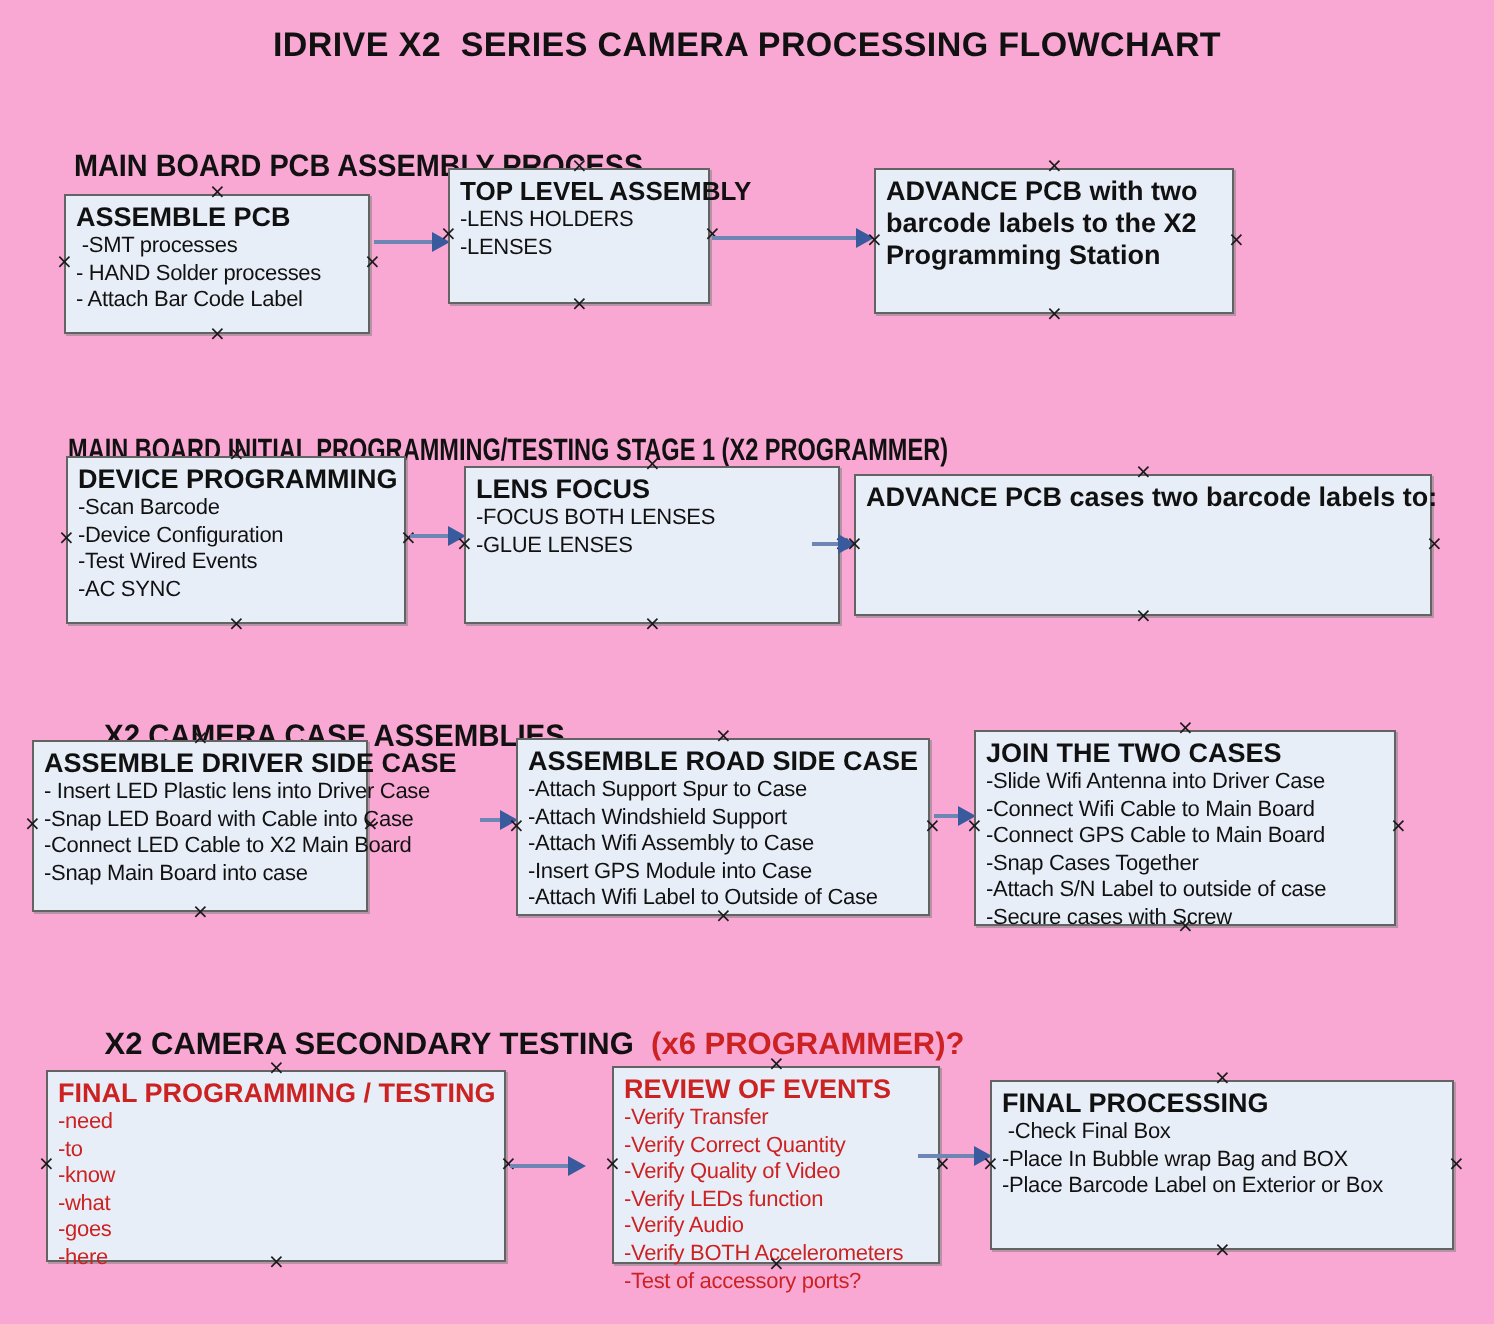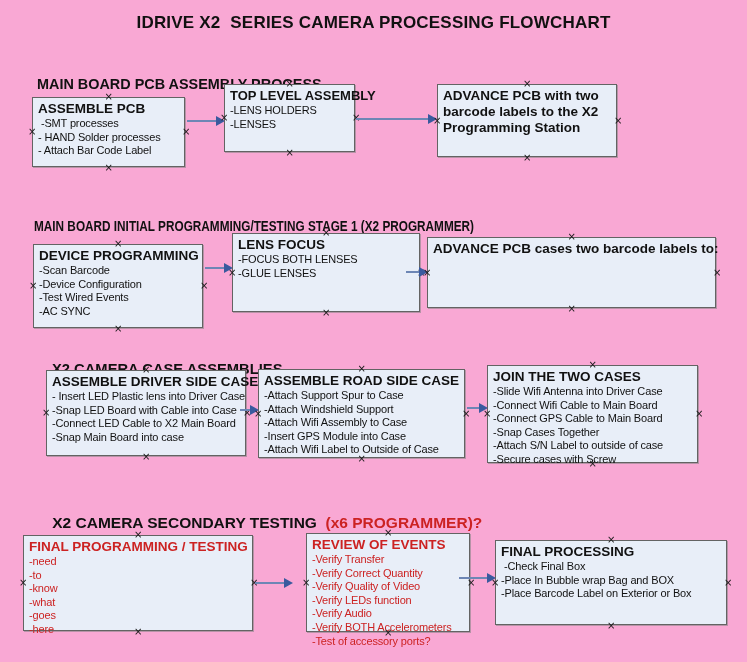--- a/index.html
+++ b/index.html
@@ -72,21 +72,21 @@
   <span class="hnd t"></span>
       <span class="hnd b"></span>
       <span class="hnd l"></span>
       <span class="hnd r"></span>
     </div>
 
   <div class="sec-head" id="sec2-head" style="left:17px;top:199px;">
     <span class="inner">MAIN BOARD INITIAL PROGRAMMING/TESTING STAGE 1 (X2 PROGRAMMER)</span>
   </div>
 
-  <div class="box" style="left:33px;top:244px;width:170px;height:84px;">
+  <div class="box" style="left:33px;top:228px;width:170px;height:84px;">
     <div class="box-title">DEVICE PROGRAMMING</div>
     <div class="line">-Scan Barcode</div>
     <div class="line">-Device Configuration</div>
     <div class="line">-Test Wired Events</div>
     <div class="line">-AC SYNC</div>
   <span class="hnd t"></span>
       <span class="hnd b"></span>
       <span class="hnd l"></span>
       <span class="hnd r"></span>
     </div>
@@ -110,21 +110,21 @@
   <span class="hnd t"></span>
       <span class="hnd b"></span>
       <span class="hnd l"></span>
       <span class="hnd r"></span>
     </div>
 
   <div class="sec-head" id="sec3-head" style="left:35px;top:342px;">
     <span class="inner">X2 CAMERA CASE ASSEMBLIES</span>
   </div>
 
-  <div class="box" style="left:46px;top:370px;width:200px;height:86px;">
+  <div class="box" style="left:16px;top:370px;width:168px;height:86px;">
     <div class="box-title">ASSEMBLE DRIVER SIDE CASE</div>
     <div class="line">- Insert LED Plastic lens into Driver Case</div>
     <div class="line">-Snap LED Board with Cable into Case</div>
     <div class="line">-Connect LED Cable to X2 Main Board</div>
     <div class="line">-Snap Main Board into case</div>
   <span class="hnd t"></span>
       <span class="hnd b"></span>
       <span class="hnd l"></span>
       <span class="hnd r"></span>
     </div>

